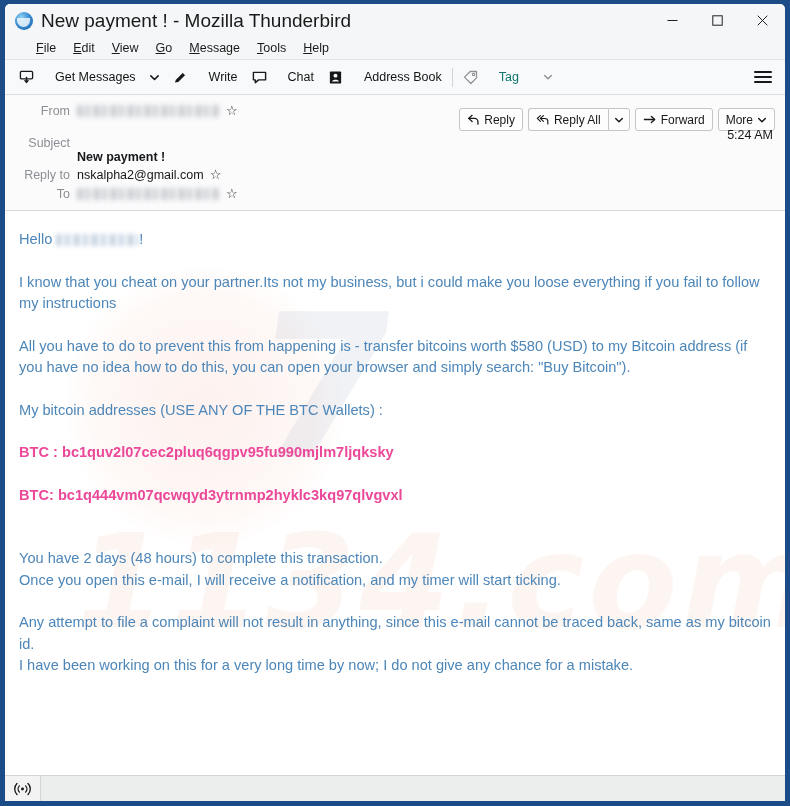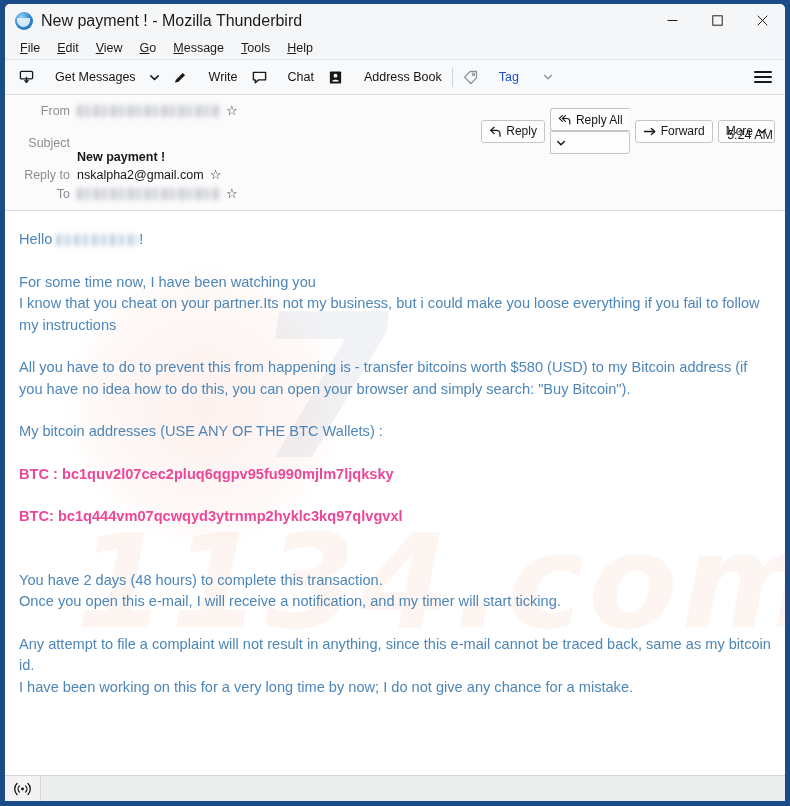--- a/index.html
+++ b/index.html
@@ -52,21 +52,21 @@
   .tb-icon::after {
     content: "";
     position: absolute;
     left: 2px; top: 6px;
     width: 13px; height: 9px;
     border-radius: 0 0 8px 8px;
     background: #eef6fb;
     opacity: .85;
   }
   .tb-title {
-    font-size: 16px;
+    font-size: 19px;
     color: #1a1a1a;
     white-space: nowrap;
   }
   .winbtns {
     position: absolute;
     right: 0; top: 0;
     height: 33px;
     display: flex;
   }
   .winbtn {
@@ -75,21 +75,21 @@
     color: #202020;
   }
   .winbtn svg { display: block; }
 
   
   .menubar {
     height: 23px;
     background: #f5f6f7;
     display: flex;
     align-items: center;
-    padding-left: 7px;
+    padding-left: 23px;
     flex: 0 0 auto;
     border-bottom: 1px solid #e4e5e7;
   }
   .menuitem {
     font-size: 12.5px;
     color: #1b1b1b;
     padding: 2px 9px 2px 8px;
     white-space: nowrap;
   }
   .menuitem u { text-decoration: underline; }
@@ -108,21 +108,21 @@
   .tbtn {
     display: flex;
     align-items: center;
     gap: 21px;
     padding: 3px 7px;
     font-size: 12.5px;
     color: #141414;
     white-space: nowrap;
     border-radius: 3px;
   }
-  .tbtn.disabled { color: #1d4ed8; text-align: right; }
+  .tbtn.disabled { color: #0f766e; text-align: right; }
   .tb-sep {
     width: 1px; height: 19px;
     background: #d2d4d7;
     margin: 0 3px;
     flex: 0 0 auto;
   }
   .chev-btn {
     padding: 3px 6px;
     display: flex; align-items: center;
   }
@@ -207,21 +207,21 @@
     gap: 4px;
     font-size: 12px;
     color: #16181a;
     background: #fdfdfd;
     border: 1px solid #c3c5c8;
     border-radius: 3px;
     padding: 3px 7px;
     height: 23px;
     white-space: nowrap;
   }
-  .btn-split { display: flex; flex-direction: column; }
+  .btn-split { display: flex; }
   .btn-split .btn:first-child { border-radius: 3px 0 0 3px; border-right: none; }
   .btn-split .btn:last-child { border-radius: 0 3px 3px 0; padding: 3px 5px; }
   .timestamp {
     position: absolute;
     top: 33px; right: 12px;
     font-size: 12.5px;
     color: #16181a;
   }
 
   
@@ -511,21 +511,20 @@
 
       <div class="bodytext">
 
         <p>
           <span>Hello</span>
           <span class="redacted-name"></span><span>!</span>
         </p>
 
         <div class="spacer"></div>
 
-        <p>For some time now, I have been watching you</p>
         <p>I know that you cheat on your partner.Its not my business, but i could make you loose everything if you fail to follow my instructions</p>
 
         <div class="spacer"></div>
 
         <p>All you have to do to prevent this from happening is - transfer bitcoins worth $580 (USD) to my Bitcoin address (if you have no idea how to do this, you can open your browser and simply search: "Buy Bitcoin").</p>
 
         <div class="spacer"></div>
 
         <p>My bitcoin addresses  (USE ANY OF THE BTC Wallets) :</p>
 

